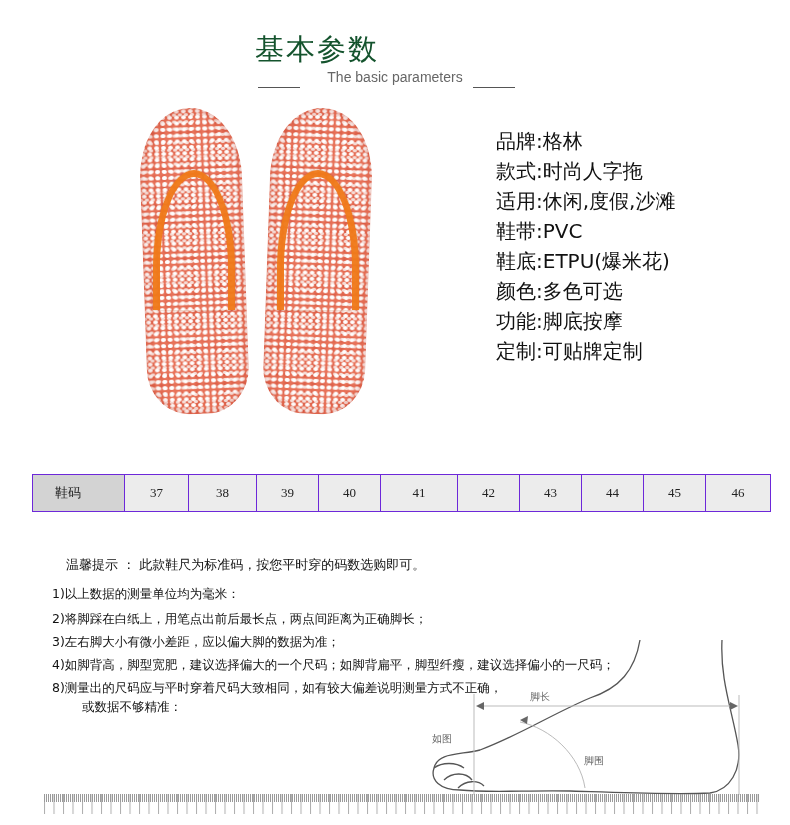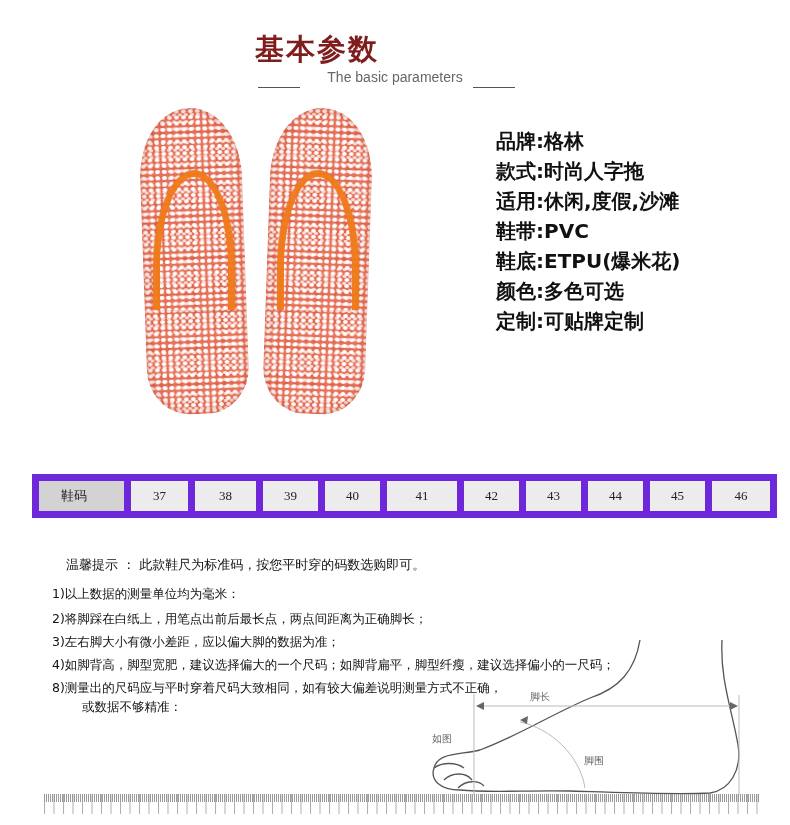--- a/index.html
+++ b/index.html
@@ -3,45 +3,45 @@
 <meta charset="utf-8">
 <style>
   * { box-sizing: border-box; margin: 0; padding: 0; }
   html, body { width: 790px; height: 825px; background: #ffffff; overflow: hidden; }
   body { position: relative; font-family: "DejaVu Sans", sans-serif; color: #111; }
 
   .title-wrap { position: absolute; left: 0; top: 28px; width: 790px; height: 70px; }
   .title-line { position: absolute; top: 59px; height: 1px; background: #555; }
   .title-line.l { left: 258px; width: 42px; }
   .title-line.r { left: 473px; width: 42px; }
-  .title-main { position: absolute; left: 0; width: 634px; top: 2px; text-align: center; font-size: 29px; letter-spacing: 2px; color: #7f1d1d; font-weight: bold; }
+  .title-main { position: absolute; left: 0; width: 634px; top: 2px; text-align: center; font-size: 29px; letter-spacing: 2px; color: #14532d; }
   .title-sub { position: absolute; left: 0; width: 790px; top: 41px; text-align: center; font-size: 14px; color: #666; font-family: "Liberation Sans", sans-serif; }
 
   .product { position: absolute; left: 143px; top: 108px; width: 226px; height: 312px; }
   .sandal { position: absolute; top: 0; width: 102px; height: 306px; border-radius: 50px 50px 42px 42px / 70px 70px 46px 46px; overflow: hidden;
     background-color: #e8735a;
     background-image:
       radial-gradient(ellipse 3px 2.4px at 50% 50%, #ffffff 60%, rgba(255,255,255,0) 100%),
       radial-gradient(ellipse 2.6px 2px at 50% 50%, #f6dcd6 60%, rgba(255,255,255,0) 100%),
       radial-gradient(circle at 50% 50%, rgba(200,60,40,0.4), rgba(0,0,0,0) 70%);
     background-size: 7px 6px, 6px 7px, 9px 9px;
     background-position: 0 0, 3px 3px, 1px 2px;
     box-shadow: inset 0 0 8px rgba(190,60,40,0.5);
   }
   .sandal.left { left: 0; transform: rotate(-2deg); }
   .sandal.right { left: 124px; transform: rotate(2deg); }
   .strap { position: absolute; border: 7px solid #f07a1a; border-bottom: none; border-radius: 50% 50% 0 0 / 70% 70% 0 0; opacity: 0.96; box-shadow: 0 0 2px rgba(160,60,0,0.6); }
   .strap.a { left: 10px; top: 62px; width: 82px; height: 140px; }
   .strap.b { left: 134px; top: 62px; width: 82px; height: 140px; }
 
   .specs { position: absolute; left: 496px; top: 126px; }
-  .spec-row { font-size: 20px; line-height: 30px; height: 30px; white-space: nowrap; color: #111; font-weight: bold; }
+  .spec-row { font-size: 20px; line-height: 30px; height: 30px; white-space: nowrap; color: #111; }
 
   .size-table { position: absolute; left: 32px; top: 474px; border-collapse: collapse; font-family: "Liberation Serif", serif; }
-  .size-table td { height: 37px; border: 7px solid #6d28d9; background: #ececec; text-align: center; font-size: 13px; color: #222; }
+  .size-table td { height: 37px; border: 1px solid #6d28d9; background: #ececec; text-align: center; font-size: 13px; color: #222; }
   .size-table td.head { background: #d3d3d3; text-align: left; padding-left: 22px; font-family: "DejaVu Sans", sans-serif; font-size: 13px; width: 92px; }
 
   .tips { position: absolute; left: 52px; top: 556px; font-size: 13px; color: #111; }
   .tip-main { position: absolute; left: 14px; top: 0; white-space: nowrap; font-size: 13px; }
   .tip { position: absolute; left: 0; white-space: nowrap; font-size: 12.5px; }
 
   .foot-svg { position: absolute; left: 420px; top: 640px; }
   .ruler { position: absolute; left: 44px; top: 794px; width: 716px; height: 22px; }
 </style>
 </head>
@@ -61,20 +61,21 @@
   <div class="strap b"></div>
 </div>
 
 <div class="specs">
   <div class="spec-row">品牌:格林</div>
   <div class="spec-row">款式:时尚人字拖</div>
   <div class="spec-row">适用:休闲,度假,沙滩</div>
   <div class="spec-row">鞋带:PVC</div>
   <div class="spec-row">鞋底:ETPU(爆米花)</div>
   <div class="spec-row">颜色:多色可选</div>
+  <div class="spec-row">功能:脚底按摩</div>
   <div class="spec-row">定制:可贴牌定制</div>
 </div>
 
 <table class="size-table">
   <tbody>
       <tr>
     <td class="head">鞋码</td>
     <td style="width:64px">37</td>
     <td style="width:68px">38</td>
     <td style="width:62px">39</td>

